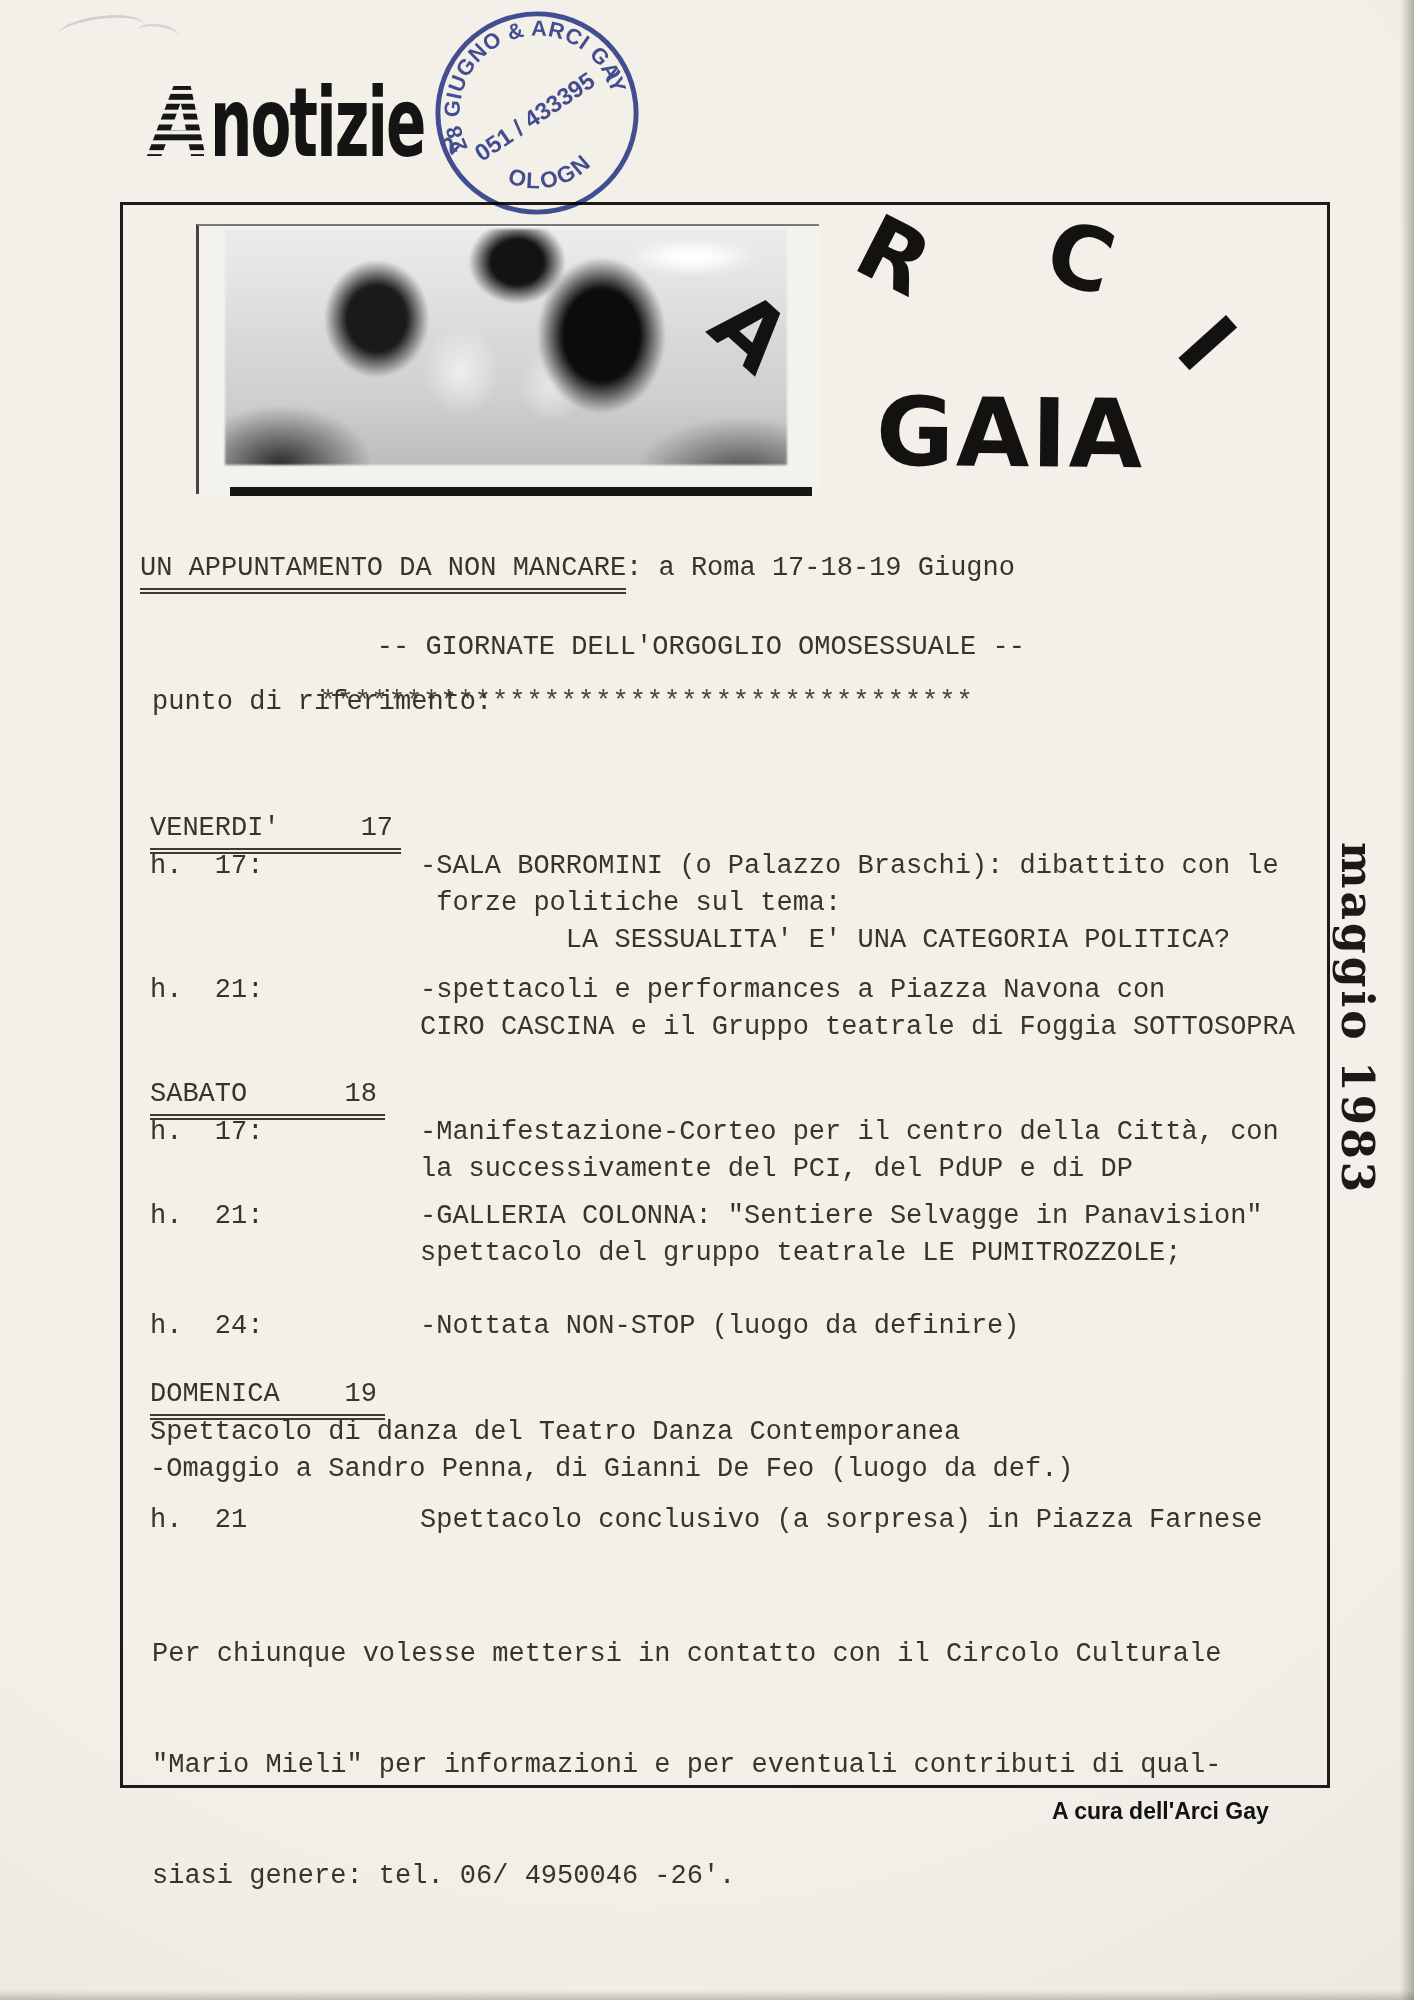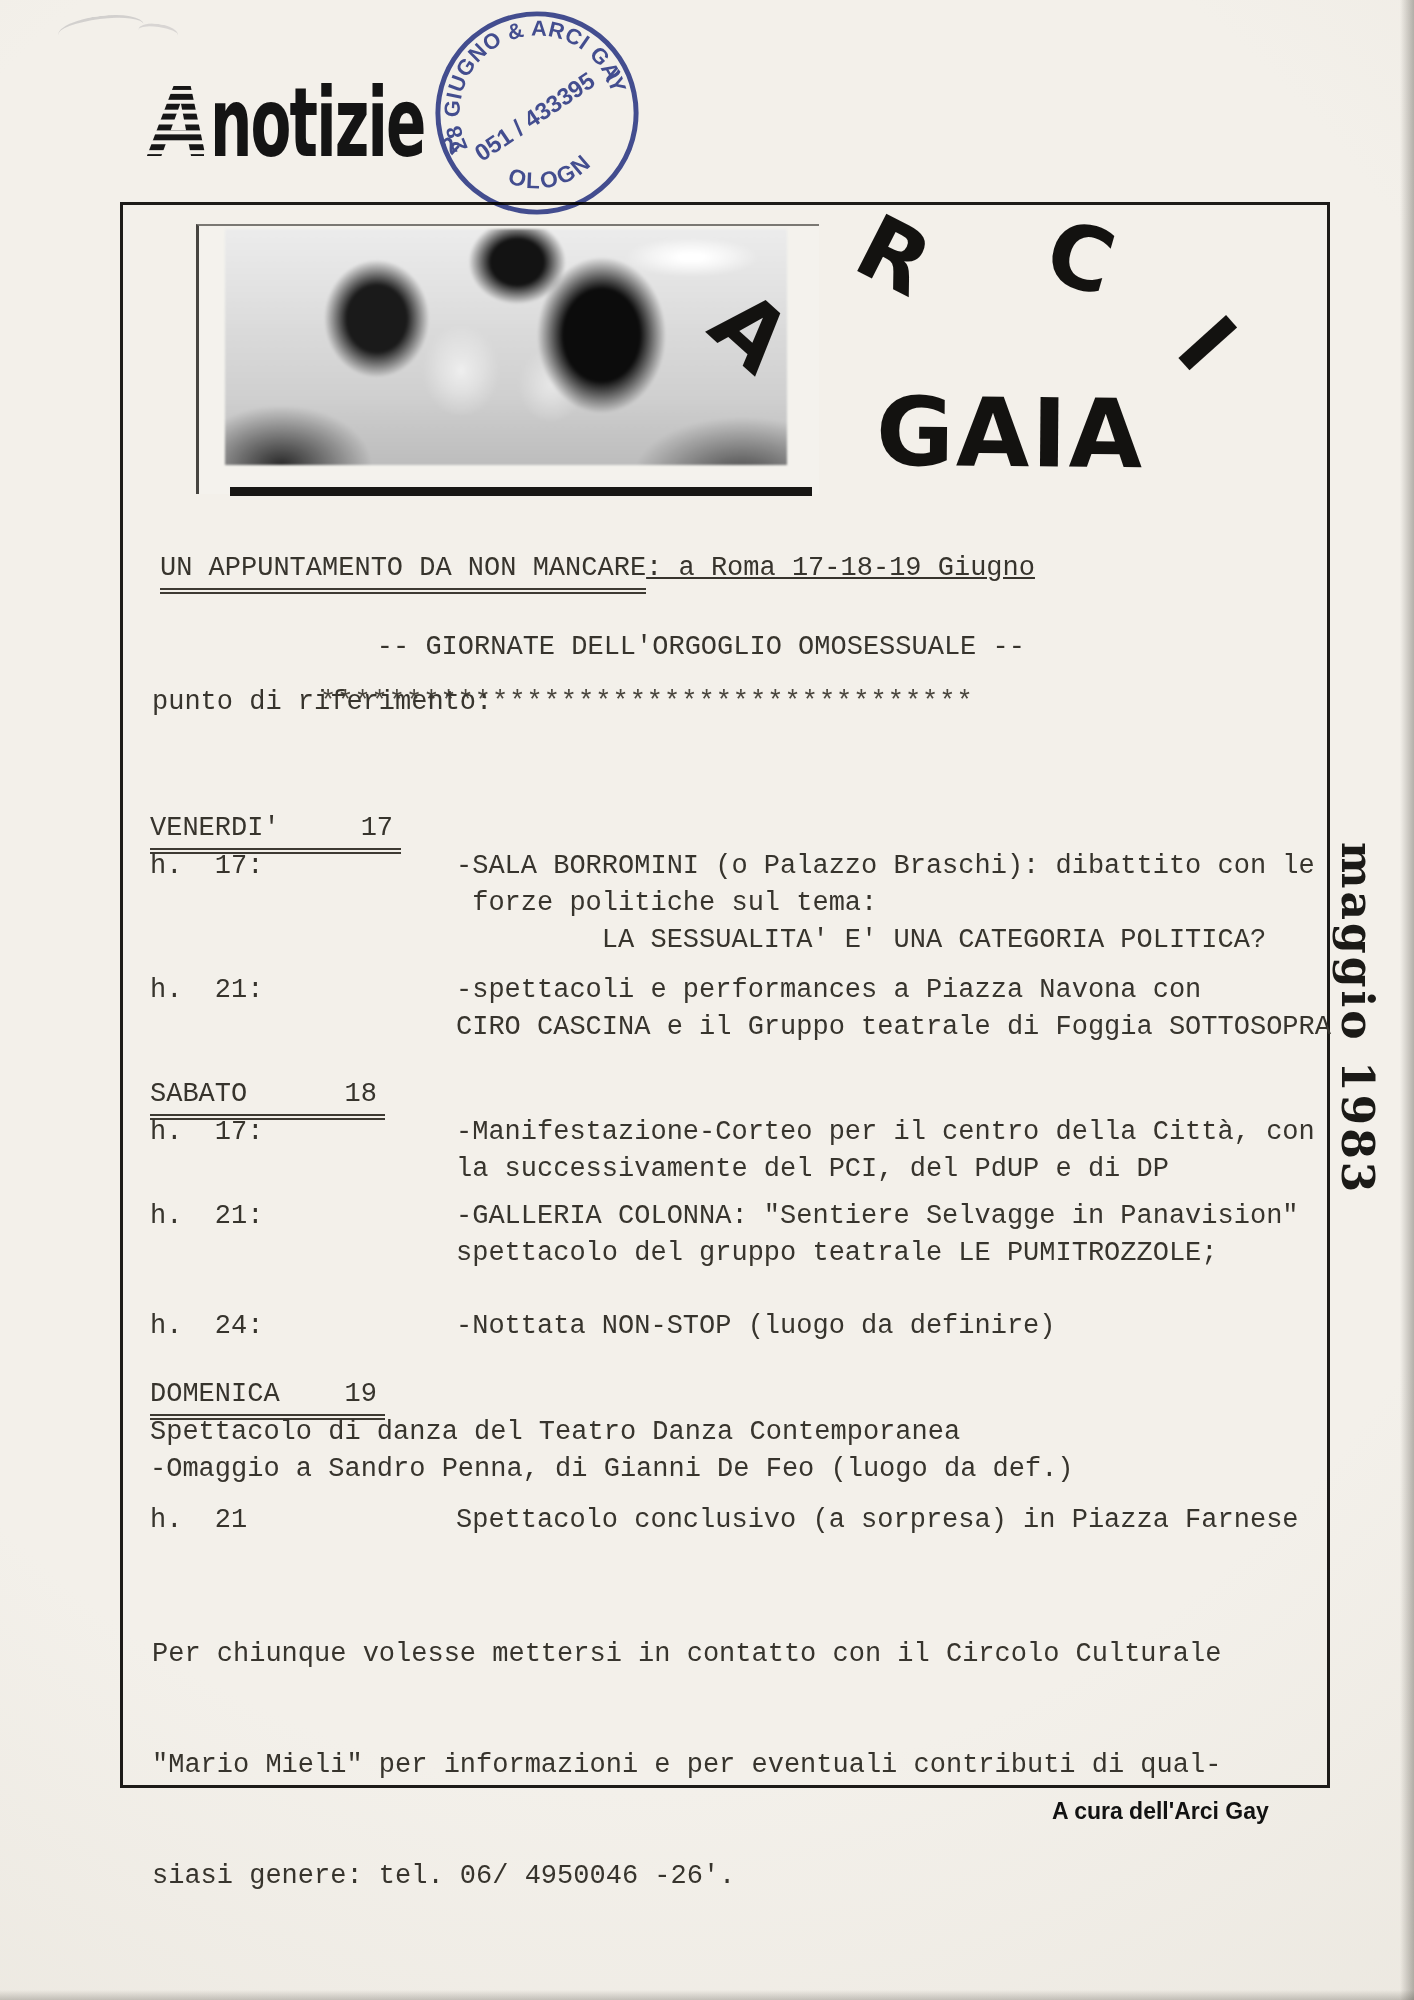--- a/index.html
+++ b/index.html
@@ -64,29 +64,29 @@
   .tA{left:716px;top:288px;transform:rotate(42deg);}
   .tR{left:860px;top:212px;transform:rotate(27deg);}
   .tC{left:1048px;top:214px;transform:rotate(16deg);}
   .tI{left:1190px;top:300px;transform:rotate(48deg);}
   .gaia{position:absolute;left:876px;top:386px;font-family:"DejaVu Sans","Liberation Sans",sans-serif;
     font-weight:bold;font-size:95px;line-height:1;letter-spacing:2px;color:#131210;transform:rotate(.5deg);}
 
   
   .t{position:absolute;white-space:pre;font-size:27px;line-height:37px;}
   .u2{display:inline-block;border-bottom:6px double #3d3a33;padding-bottom:1px;}
-  .headline{left:160px;top:550px;text-decoration:underline;}
+  .headline{left:140px;top:550px;}
   .subtitle{left:312px;top:604px;line-height:29px;}
   .subtitle .stars{display:block;margin-left:8px;margin-top:-3px;letter-spacing:1px;color:#4a463e;}
   .ref-label{left:152px;top:684px;}
   .ref-lines{left:556px;top:684px;}
   .day-heading{position:absolute;left:150px;font-size:27px;line-height:37px;white-space:pre;}
   .day-heading .u2{padding-right:8px;}
   .hV{top:810px;} .hS{top:1076px;} .hD{top:1376px;}
-  .row{position:absolute;left:150px;display:flex;font-size:27px;line-height:37px;gap:36px;}
+  .row{position:absolute;left:150px;display:flex;font-size:27px;line-height:37px;}
   .row .time{flex:0 0 270px;white-space:pre;}
   .row .lines div{white-space:pre;}
   .rV1{top:848px;} .rV2{top:972px;}
   .rS1{top:1114px;} .rS2{top:1198px;} .rS3{top:1308px;}
   .rD1{top:1414px;} .rD2{top:1502px;}
   .contact{left:152px;top:1562px;}
   .contact div{white-space:pre;}
 
   .edition{position:absolute;left:1332px;top:842px;writing-mode:vertical-rl;
     font-family:"DejaVu Serif","Liberation Serif",serif;font-weight:bold;

